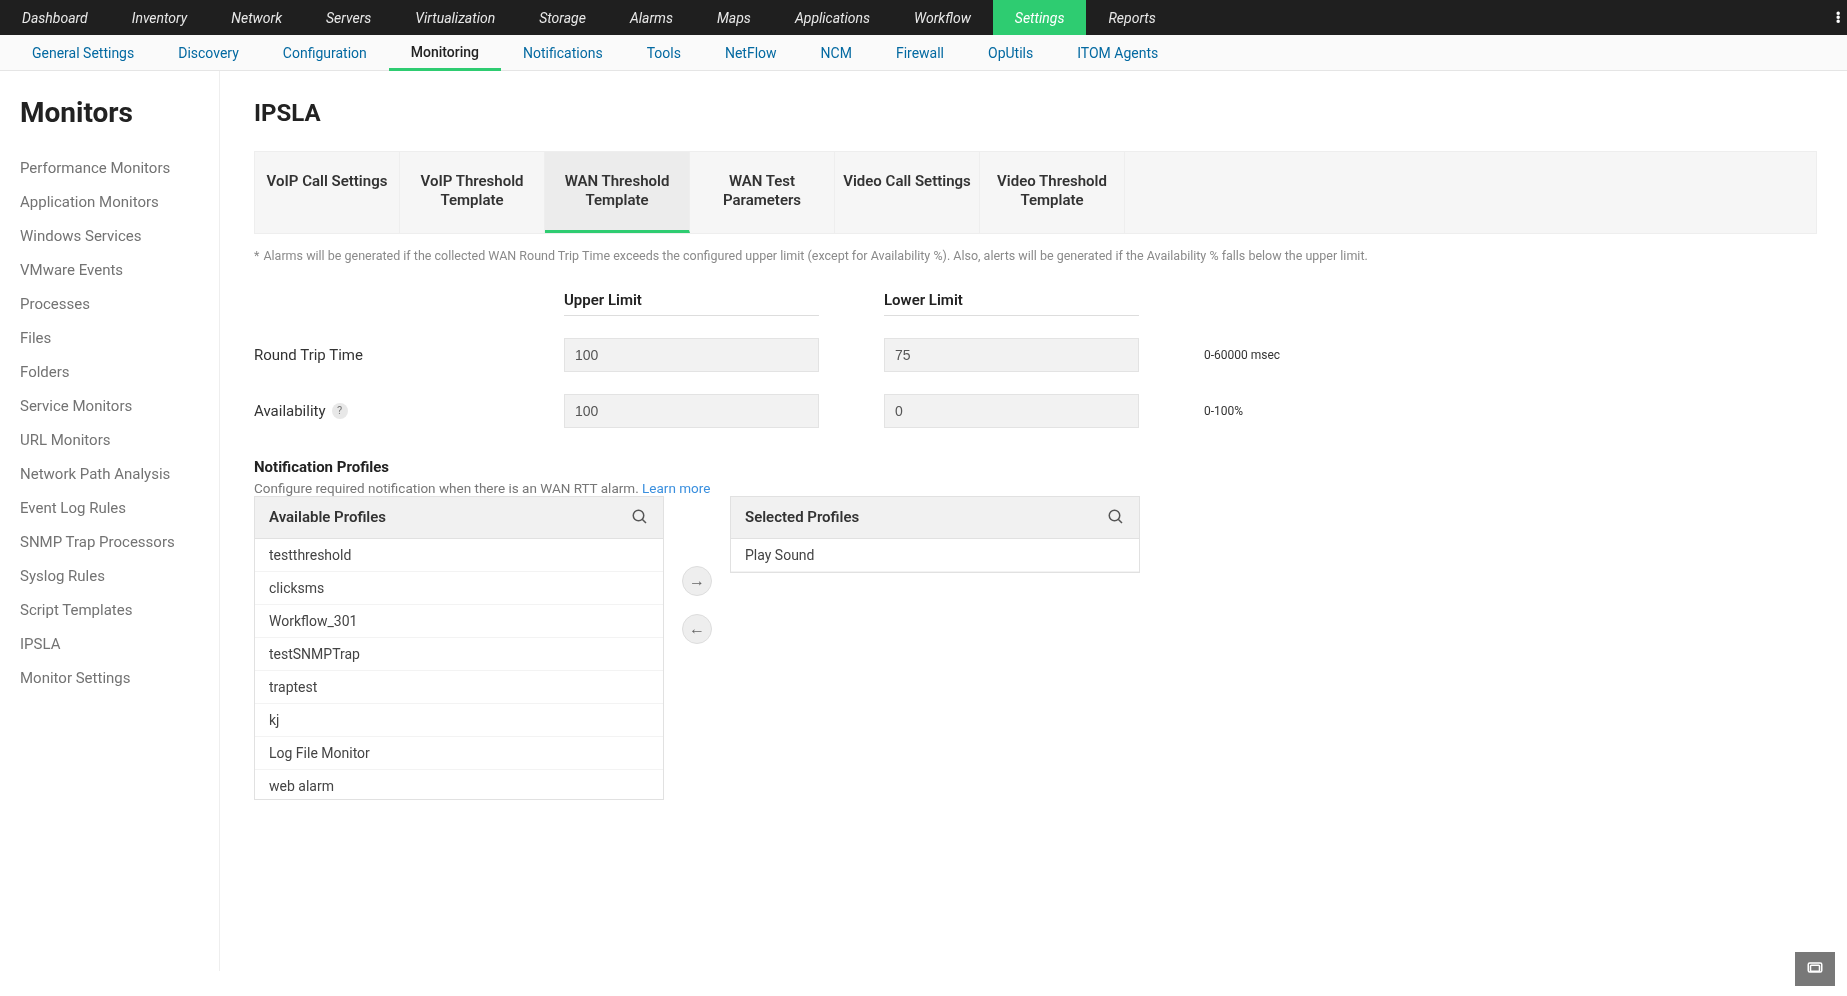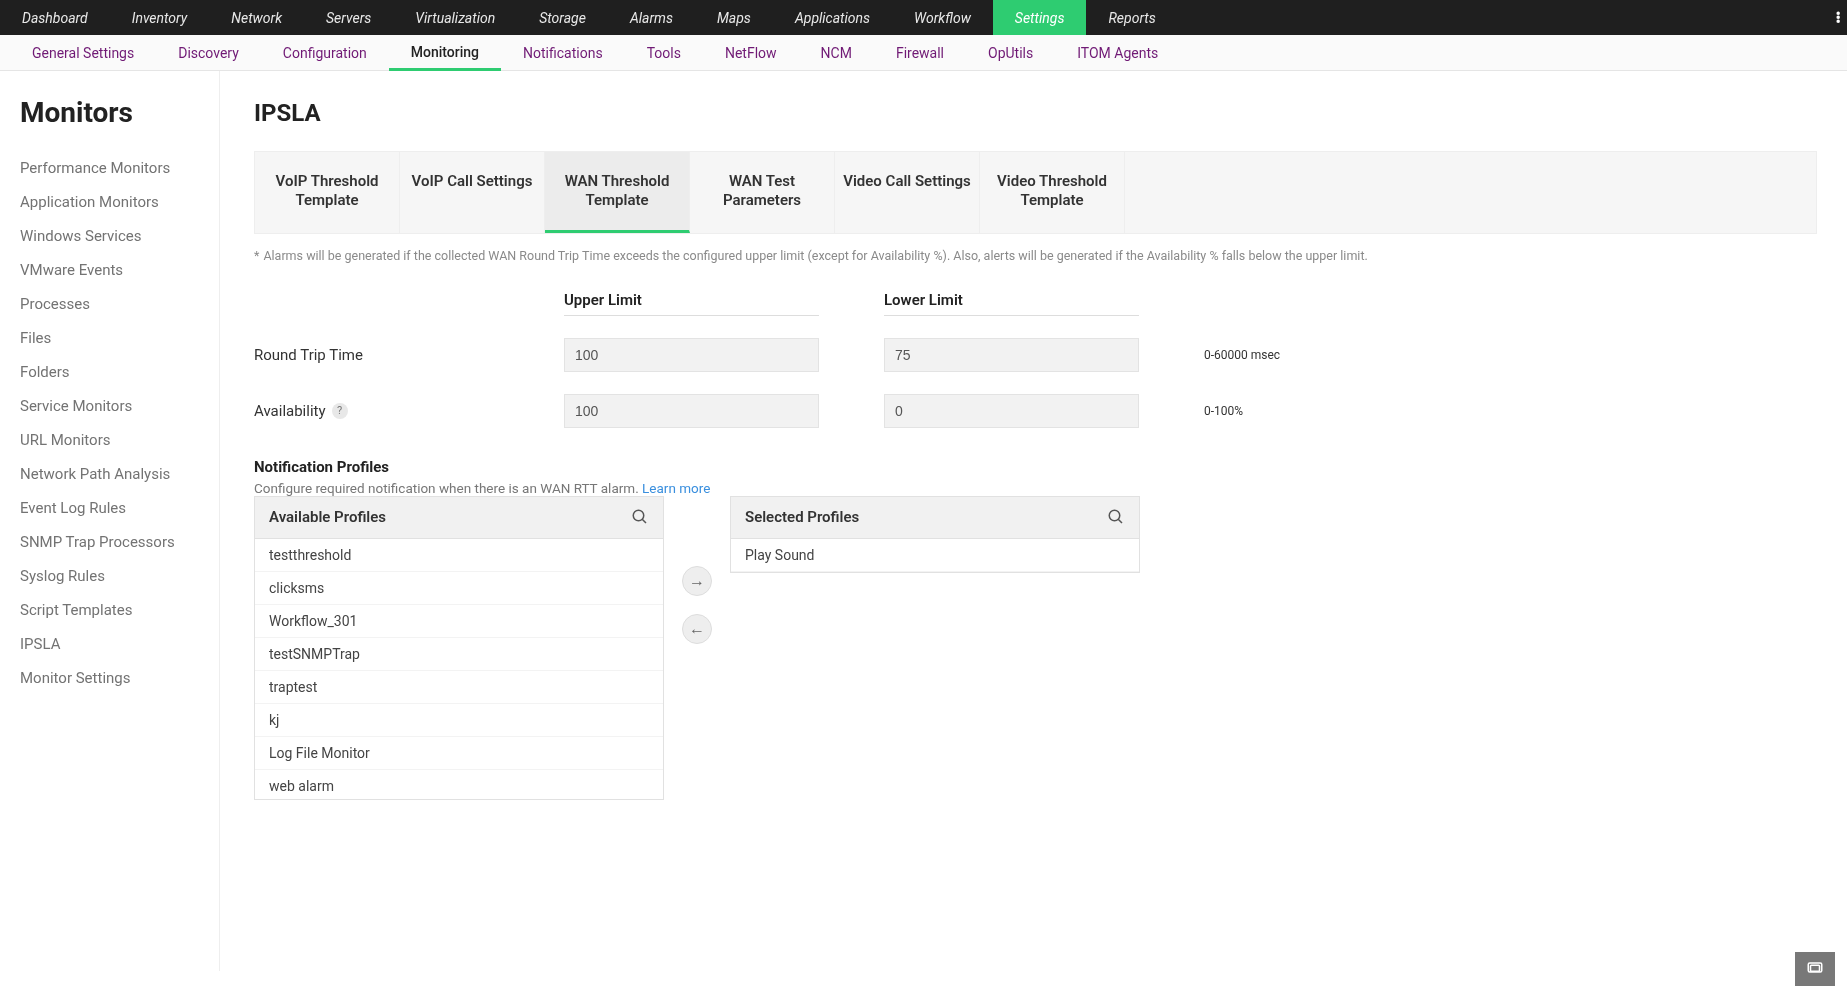--- a/index.html
+++ b/index.html
@@ -7,21 +7,21 @@
 
   
   .topnav { background: #1f1f1f; display: flex; align-items: center; height: 35px; position: relative; }
   .topnav-item { color: #e8e8e8; padding: 0 22px; height: 35px; display: flex; align-items: center; font-size: 14px; cursor: pointer; font-style: italic; }
   .topnav-item.active { background: #2ecc71; color: #fff; }
   .topnav-more { position: absolute; right: 8px; color: #fff; font-size: 16px; cursor: pointer; letter-spacing: -2px; }
   .topnav-more span { display:block; line-height:4px; }
 
   
   .subnav { background: #fafafa; border-bottom: 1px solid #e5e5e5; display: flex; height: 36px; padding-left: 10px; }
-  .subnav-item { padding: 0 22px; height: 36px; display: flex; align-items: center; color: #701a75; font-size: 14px; cursor: pointer; }
+  .subnav-item { padding: 0 22px; height: 36px; display: flex; align-items: center; color: #0369a1; font-size: 14px; cursor: pointer; }
   .subnav-item.active { color: #222; border-bottom: 3px solid #2ecc71; font-weight: 500; }
 
   
   .layout { display: flex; }
   .sidebar { width: 220px; padding: 25px 0 0 20px; border-right: 1px solid #eee; min-height: 900px; }
   .sidebar h2 { font-size: 28px; font-weight: 700; color: #222; margin-bottom: 22px; }
   .sidebar-item { display: block; padding: 8px 0; color: #737373; font-size: 15px; cursor: pointer; }
   .main { flex: 1; padding: 28px 30px 40px 34px; }
 
   h1.page-title { font-size: 24px; font-weight: 700; color: #222; margin-bottom: 24px; }
@@ -123,22 +123,22 @@
         <div class="sidebar-item">Script Templates</div>
         <div class="sidebar-item">IPSLA</div>
         <div class="sidebar-item">Monitor Settings</div>
       </div>
   </div>
 
   <div class="main">
     <h1 class="page-title">IPSLA</h1>
 
     <div class="tabrow" id="tabrow">
+        <div class="tab">VoIP Call Settings</div>
         <div class="tab">VoIP Threshold Template</div>
-        <div class="tab">VoIP Call Settings</div>
         <div class="tab active">WAN Threshold Template</div>
         <div class="tab">WAN Test Parameters</div>
         <div class="tab">Video Call Settings</div>
         <div class="tab">Video Threshold Template</div>
       </div>
 
     <div class="note">
       <span class="ast">*</span><span>Alarms will be generated if the collected WAN Round Trip Time exceeds the configured upper limit (except for Availability %). Also, alerts will be generated if the Availability % falls below the upper limit.</span>
     </div>
 

